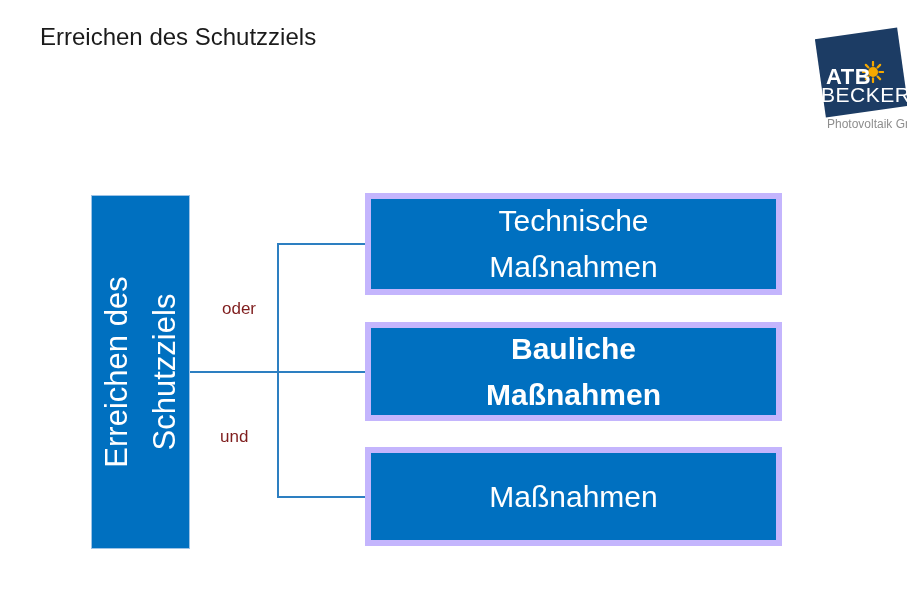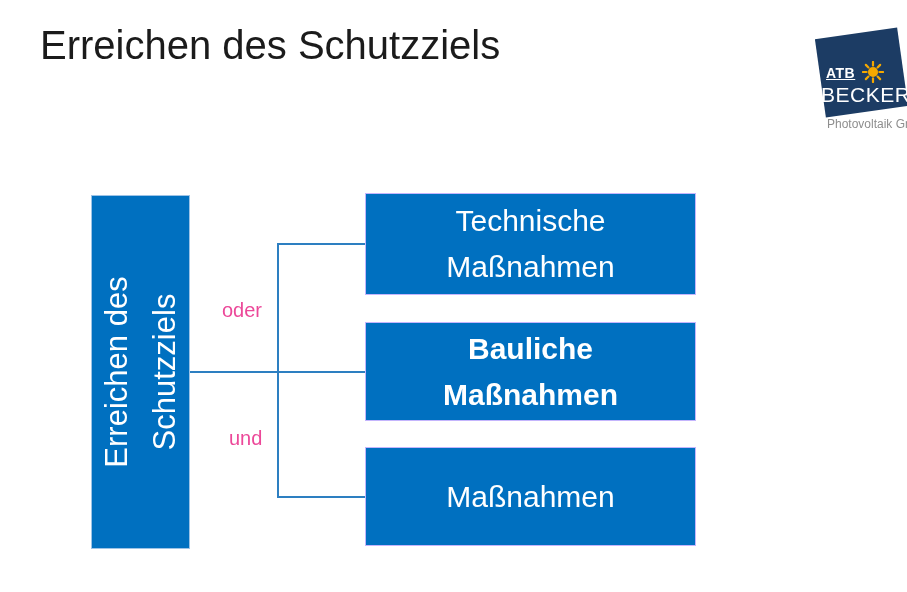--- a/index.html
+++ b/index.html
@@ -13,45 +13,44 @@
     position: relative;
     overflow: hidden;
     font-family: "Liberation Sans", sans-serif;
   }
 
   
   .slide-title {
     position: absolute;
     left: 40px;
     top: 23px;
-    font-size: 40px;
+    font-size: 24px;
     color: #1b1b1b;
     white-space: nowrap;
   }
 
   
   .logo-square {
     position: absolute;
     left: 820px;
     top: 33px;
     width: 83px;
     height: 79px;
     background: #1c3c64;
     transform: rotate(-8deg);
   }
   .logo-acronym {
     position: absolute;
     left: 826px;
     top: 66px;
     color: #ffffff;
     font-weight: bold;
-    font-size: 14px;
+    font-size: 22px;
     letter-spacing: 0.5px;
     line-height: 1;
-    text-decoration: underline;
   }
   .logo-name {
     position: absolute;
     left: 821px;
     top: 84px;
     color: #ffffff;
     font-size: 21px;
     letter-spacing: 0.5px;
     line-height: 1;
     white-space: nowrap;
@@ -91,23 +90,23 @@
     transform: translate(-50%, -50%) rotate(-90deg);
     text-align: center;
     color: #ffffff;
     font-size: 31px;
     line-height: 48px;
     white-space: nowrap;
   }
   .mbox {
     position: absolute;
     left: 365px;
-    width: 331px;
+    width: 417px;
     background: #0070c0;
-    border: 1px solid #c4b5fd;
+    border: 6px solid #c4b5fd;
     box-sizing: border-box;
     color: #ffffff;
     display: flex;
     flex-direction: column;
     justify-content: center;
     text-align: center;
     font-size: 30px;
     line-height: 46px;
   }
   .mbox-1 { top: 193px; height: 102px; }
@@ -121,26 +120,26 @@
     background: #2d7fc1;
   }
   .c-main { left: 190px; top: 371px; width: 175px; height: 2px; }
   .c-vert { left: 277px; top: 243px; width: 2px;  height: 255px; }
   .c-top  { left: 277px; top: 243px; width: 88px; height: 2px; }
   .c-bot  { left: 277px; top: 496px; width: 88px; height: 2px; }
 
   
   .conn-label {
     position: absolute;
-    font-size: 20px;
-    color: #ec4899;
+    font-size: 17px;
+    color: #7f1d1d;
     line-height: 1;
   }
   .lbl-oder { left: 222px; top: 300px; }
-  .lbl-und  { left: 229px; top: 428px; }
+  .lbl-und  { left: 220px; top: 428px; }
 </style>
 </head>
 <body>
 
 <div class="slide-title">Erreichen des Schutzziels</div>
 
 <div class="logo-square"></div>
 <svg class="logo-sun" viewBox="0 0 24 24">
   <g stroke="#f5a800" stroke-width="2.4" stroke-linecap="round">
     <line x1="12" y1="1" x2="12" y2="5"></line>

